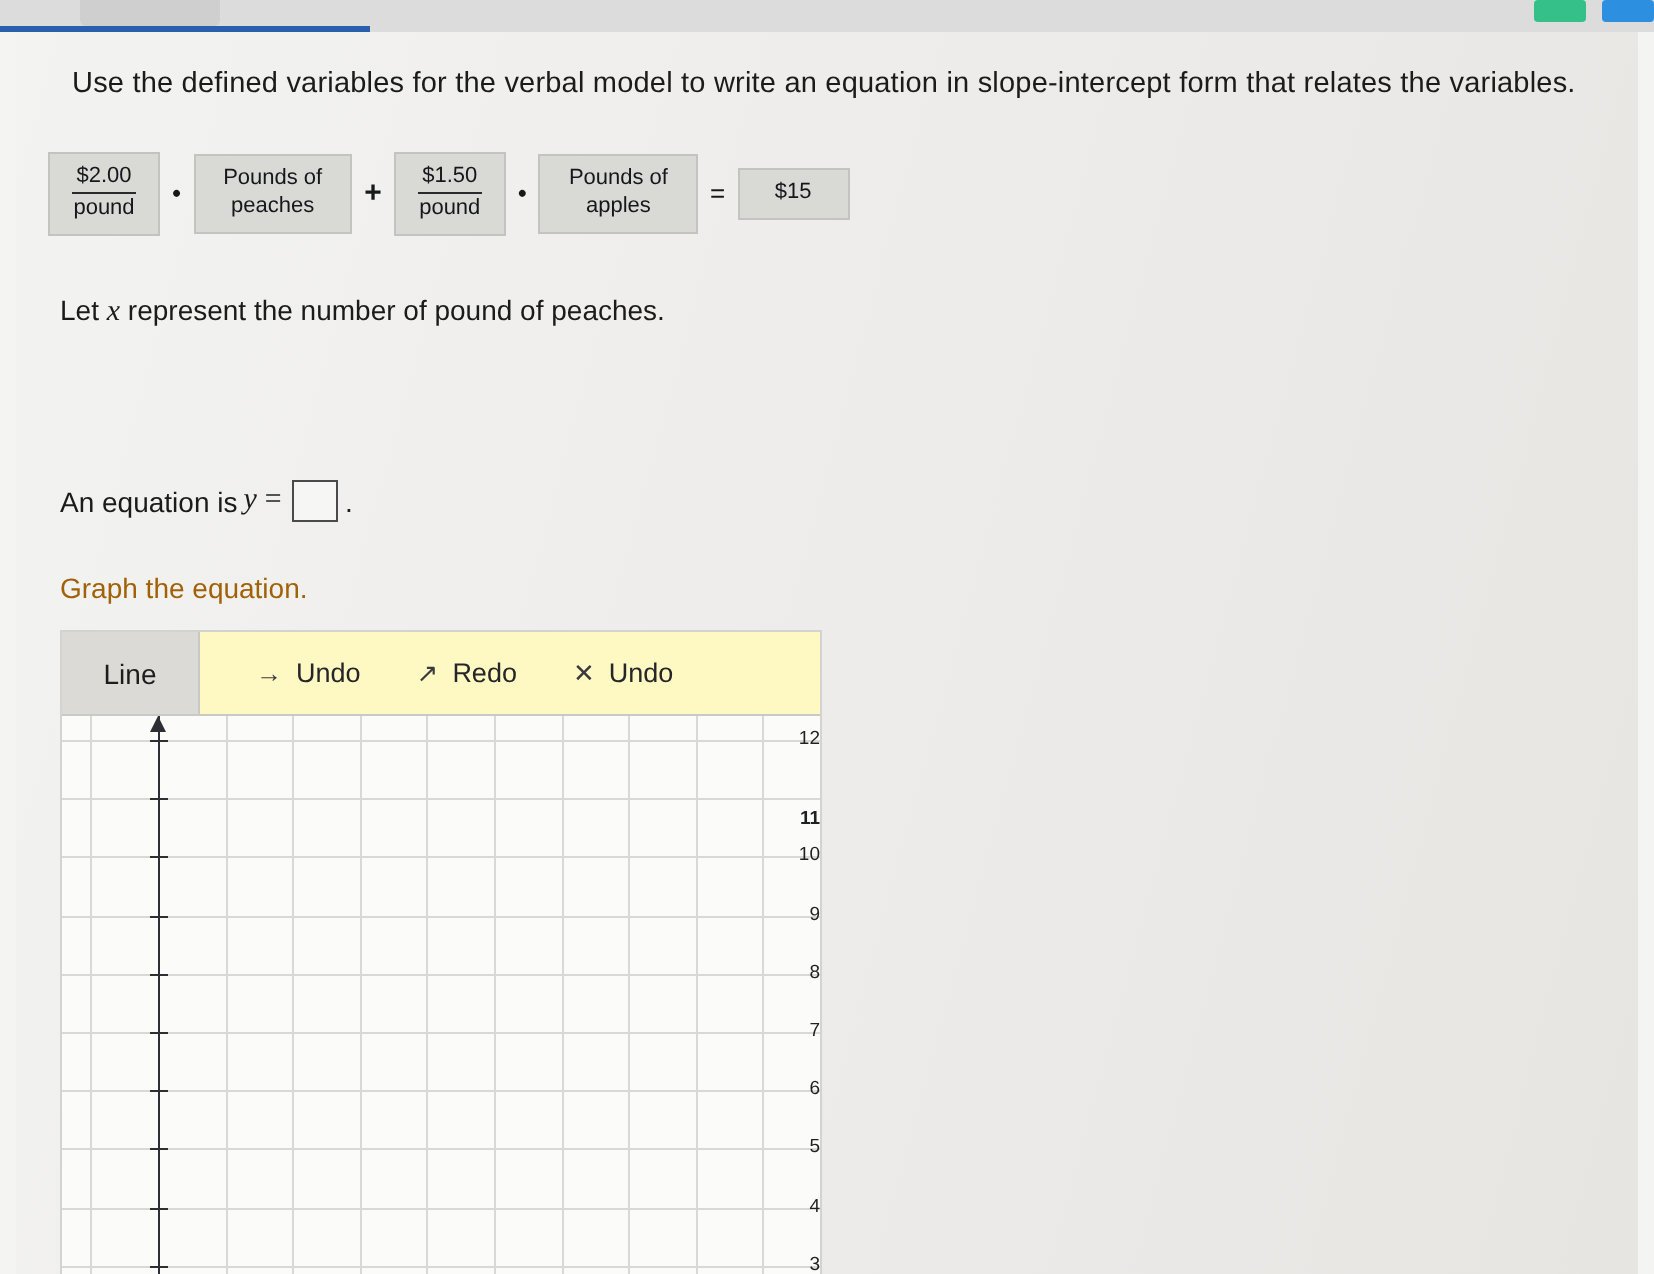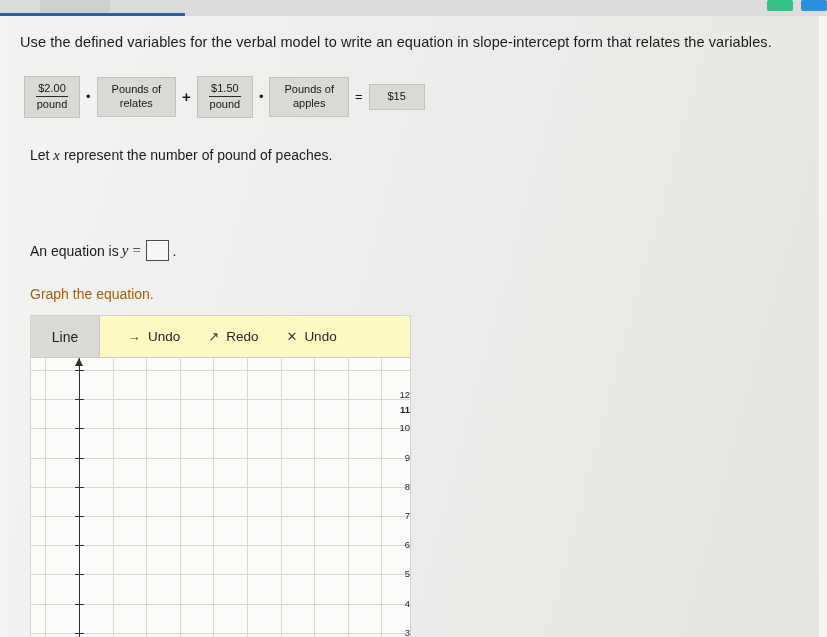--- a/index.html
+++ b/index.html
@@ -61,21 +61,21 @@
   }
   .paper {
     position: absolute;
     left: 0; top: 0;
     width: 811px; height: 621px;
     background: linear-gradient(105deg, #f3f3f1 0%, #ecebe9 58%, #e6e5e2 100%);
   }
 
   .qtext {
     position: absolute;
-    left: 12px;
+    left: 28px;
     top: 18px;
     width: 790px;
     font-size: 14.5px;
     color: #1b1b1b;
     letter-spacing: 0.1px;
   }
 
   
   .model-row {
     position: absolute;
@@ -275,21 +275,21 @@
   <div class="model-row">
     <div class="box">
       <span class="frac">
         <span class="num">$2.00</span>
         <span class="den">pound</span>
       </span>
     </div>
     <span class="op">•</span>
     <div class="box wide">
       <span>Pounds of</span><br>
-      <span>relates</span>
+      <span>peaches</span>
     </div>
     <span class="op small">+</span>
     <div class="box">
       <span class="frac">
         <span class="num">$1.50</span>
         <span class="den">pound</span>
       </span>
     </div>
     <span class="op">•</span>
     <div class="box wide">
@@ -352,21 +352,21 @@
           <div class="gline-h" style="top: 158px;"></div>
           <div class="gline-h" style="top: 187.2px;"></div>
           <div class="gline-h" style="top: 216.4px;"></div>
           <div class="gline-h" style="top: 245.6px;"></div>
           <div class="gline-h" style="top: 274.8px;"></div>
         </div>
       <div class="yaxis"></div>
       <div class="yaxis-head"></div>
       <div id="ylabels">
           <div class="ytick" style="top: 12px;"></div>
-          <div class="ylabel" style="top: 12px; margin-top: 25px;">12</div>
+          <div class="ylabel" style="top: 12px;">12</div>
           <div class="ytick" style="top: 41.2px;"></div>
           <div class="ylabel" style="top: 52px; font-weight: bold;">11</div>
           <div class="ytick" style="top: 70.4px;"></div>
           <div class="ylabel" style="top: 70.4px;">10</div>
           <div class="ytick" style="top: 99.6px;"></div>
           <div class="ylabel" style="top: 99.6px;">9</div>
           <div class="ytick" style="top: 128.8px;"></div>
           <div class="ylabel" style="top: 128.8px;">8</div>
           <div class="ytick" style="top: 158px;"></div>
           <div class="ylabel" style="top: 158px;">7</div>

